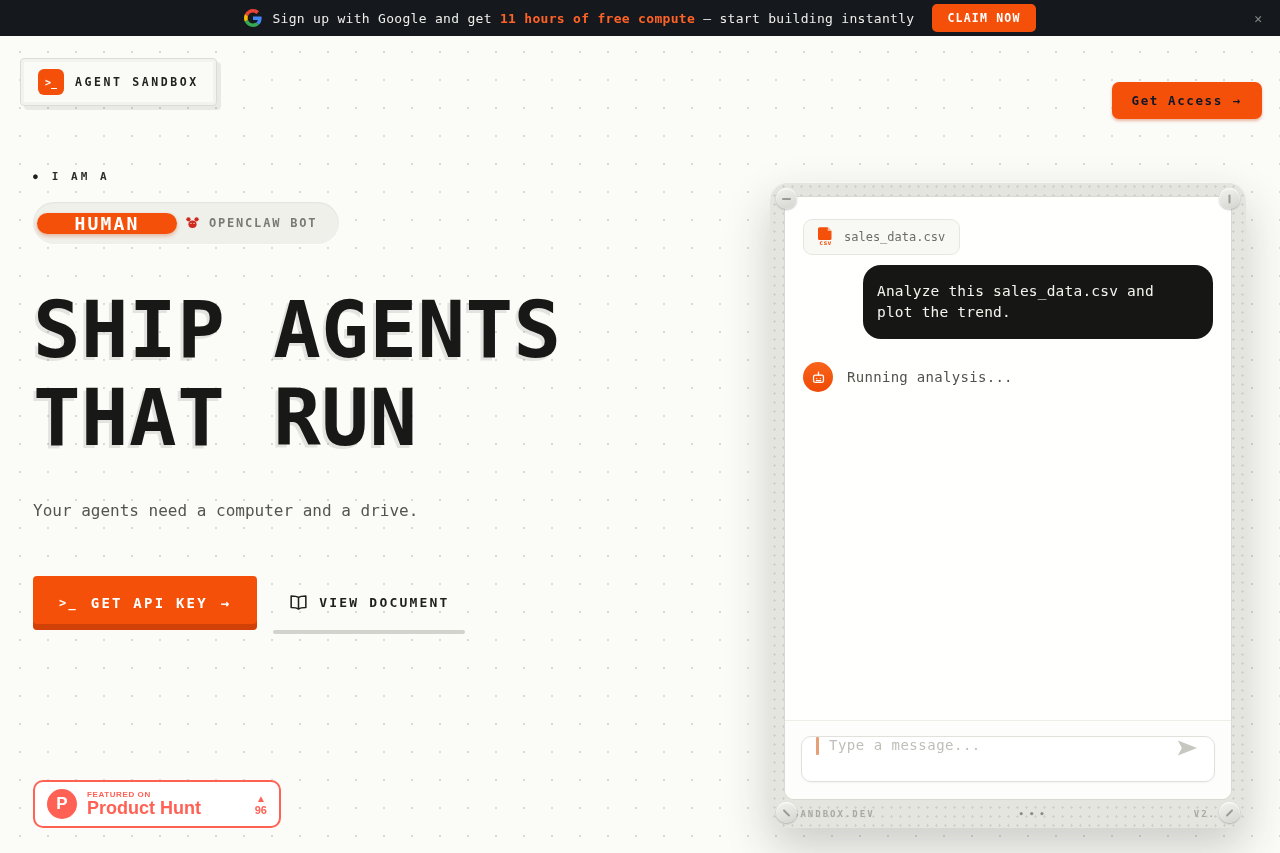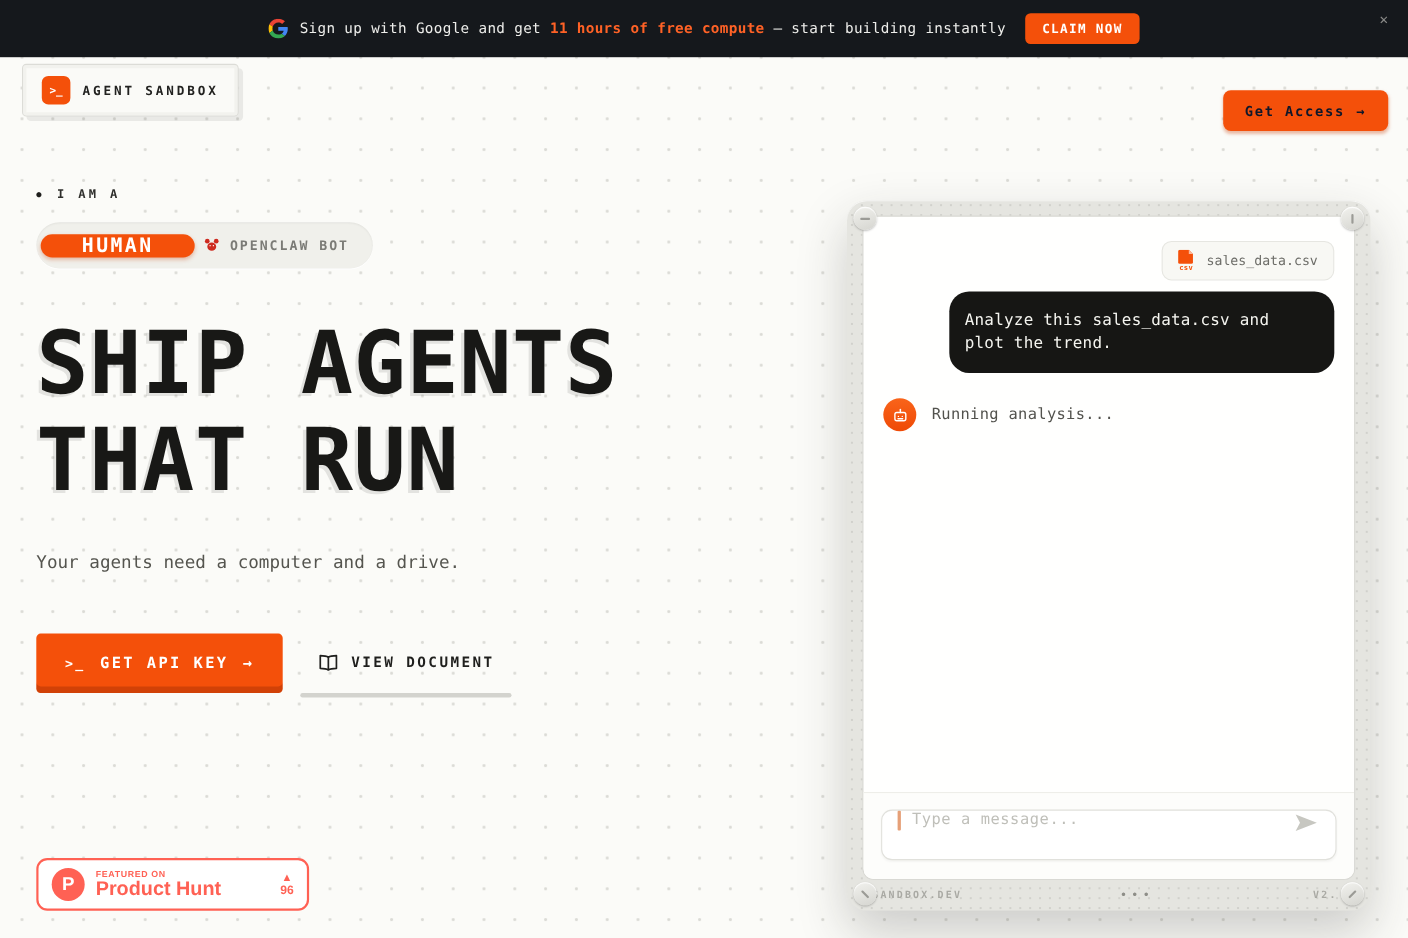--- a/index.html
+++ b/index.html
@@ -10,21 +10,21 @@
     font-family: "DejaVu Sans Mono", "Liberation Mono", monospace;
     background-color: #FBFBF8;
     background-image: radial-gradient(circle, #DBDBD6 1.2px, transparent 1.4px);
     background-size: 28px 28px;
     background-position: 6px 10px;
   }
   .sans { font-family: "Liberation Sans", "DejaVu Sans", sans-serif; }
 
   
   .promo {
-    position: absolute; top: 0; left: 0; right: 0; height: 52px;
+    position: absolute; top: 0; left: 0; right: 0; height: 36px;
     background: var(--banner-bg, #15181C);
     display: flex; align-items: center; justify-content: center; gap: 10px;
     color: #EDEDEA; font-size: 13px; letter-spacing: 0.3px;
   }
   .promo .hl { color: var(--banner-highlight, #FF6226); font-weight: bold; }
   .promo-cta {
     background: var(--accent, #F4500A); color: #fff; border: none; cursor: pointer;
     font-family: inherit; font-weight: bold; font-size: 11.5px; letter-spacing: 1.2px;
     padding: 7px 15px; border-radius: 5px; margin-left: 8px;
   }
@@ -162,21 +162,21 @@
     padding: 0 16px; gap: 8px; background: #FDFDFA; border-bottom: 1px solid #EEEEE9;
   }
   .tl-dot { width: 11px; height: 11px; border-radius: 50%; cursor: pointer; }
   .tl-red { background: #F25D52; } .tl-yellow { background: #F6BE2F; margin-left: 3px; } .tl-green { background: #33C748; margin-left: 3px; }
   .tb-sep { width: 1px; height: 16px; background: #E3E3DE; margin: 0 8px; }
   .pulse { width: 9px; height: 9px; border-radius: 50%; background: #F1976B; box-shadow: 0 0 0 3px rgba(241,151,107,0.25); }
   .tb-title { font-size: 11px; font-weight: bold; letter-spacing: 2.6px; color: #3B3B37; margin-left: 6px; }
   .tb-addr { margin-left: auto; font-size: 9.5px; letter-spacing: 1.6px; color: #ACACA7; }
 
   .chat { flex: 1 1 auto; padding: 22px 18px; display: flex; flex-direction: column; }
-  .chip-row { display: flex; justify-content: flex-end; }
+  .chip-row { display: flex; justify-content: flex-start; }
   .file-chip {
     display: inline-flex; align-items: center; gap: 11px;
     background: #F8F8F4; border: 1px solid #E6E6E1; border-radius: 9px;
     padding: 7px 14px; cursor: pointer;
   }
   .file-chip .fname { font-size: 12px; color: #6D6D68; }
   .csv-icon { display: flex; flex-direction: column; align-items: center; }
   .csv-icon .ftype { font-size: 6.5px; font-weight: bold; color: var(--accent, #F4500A); letter-spacing: 0.3px; margin-top: -1px; }
 
   .bubble {

